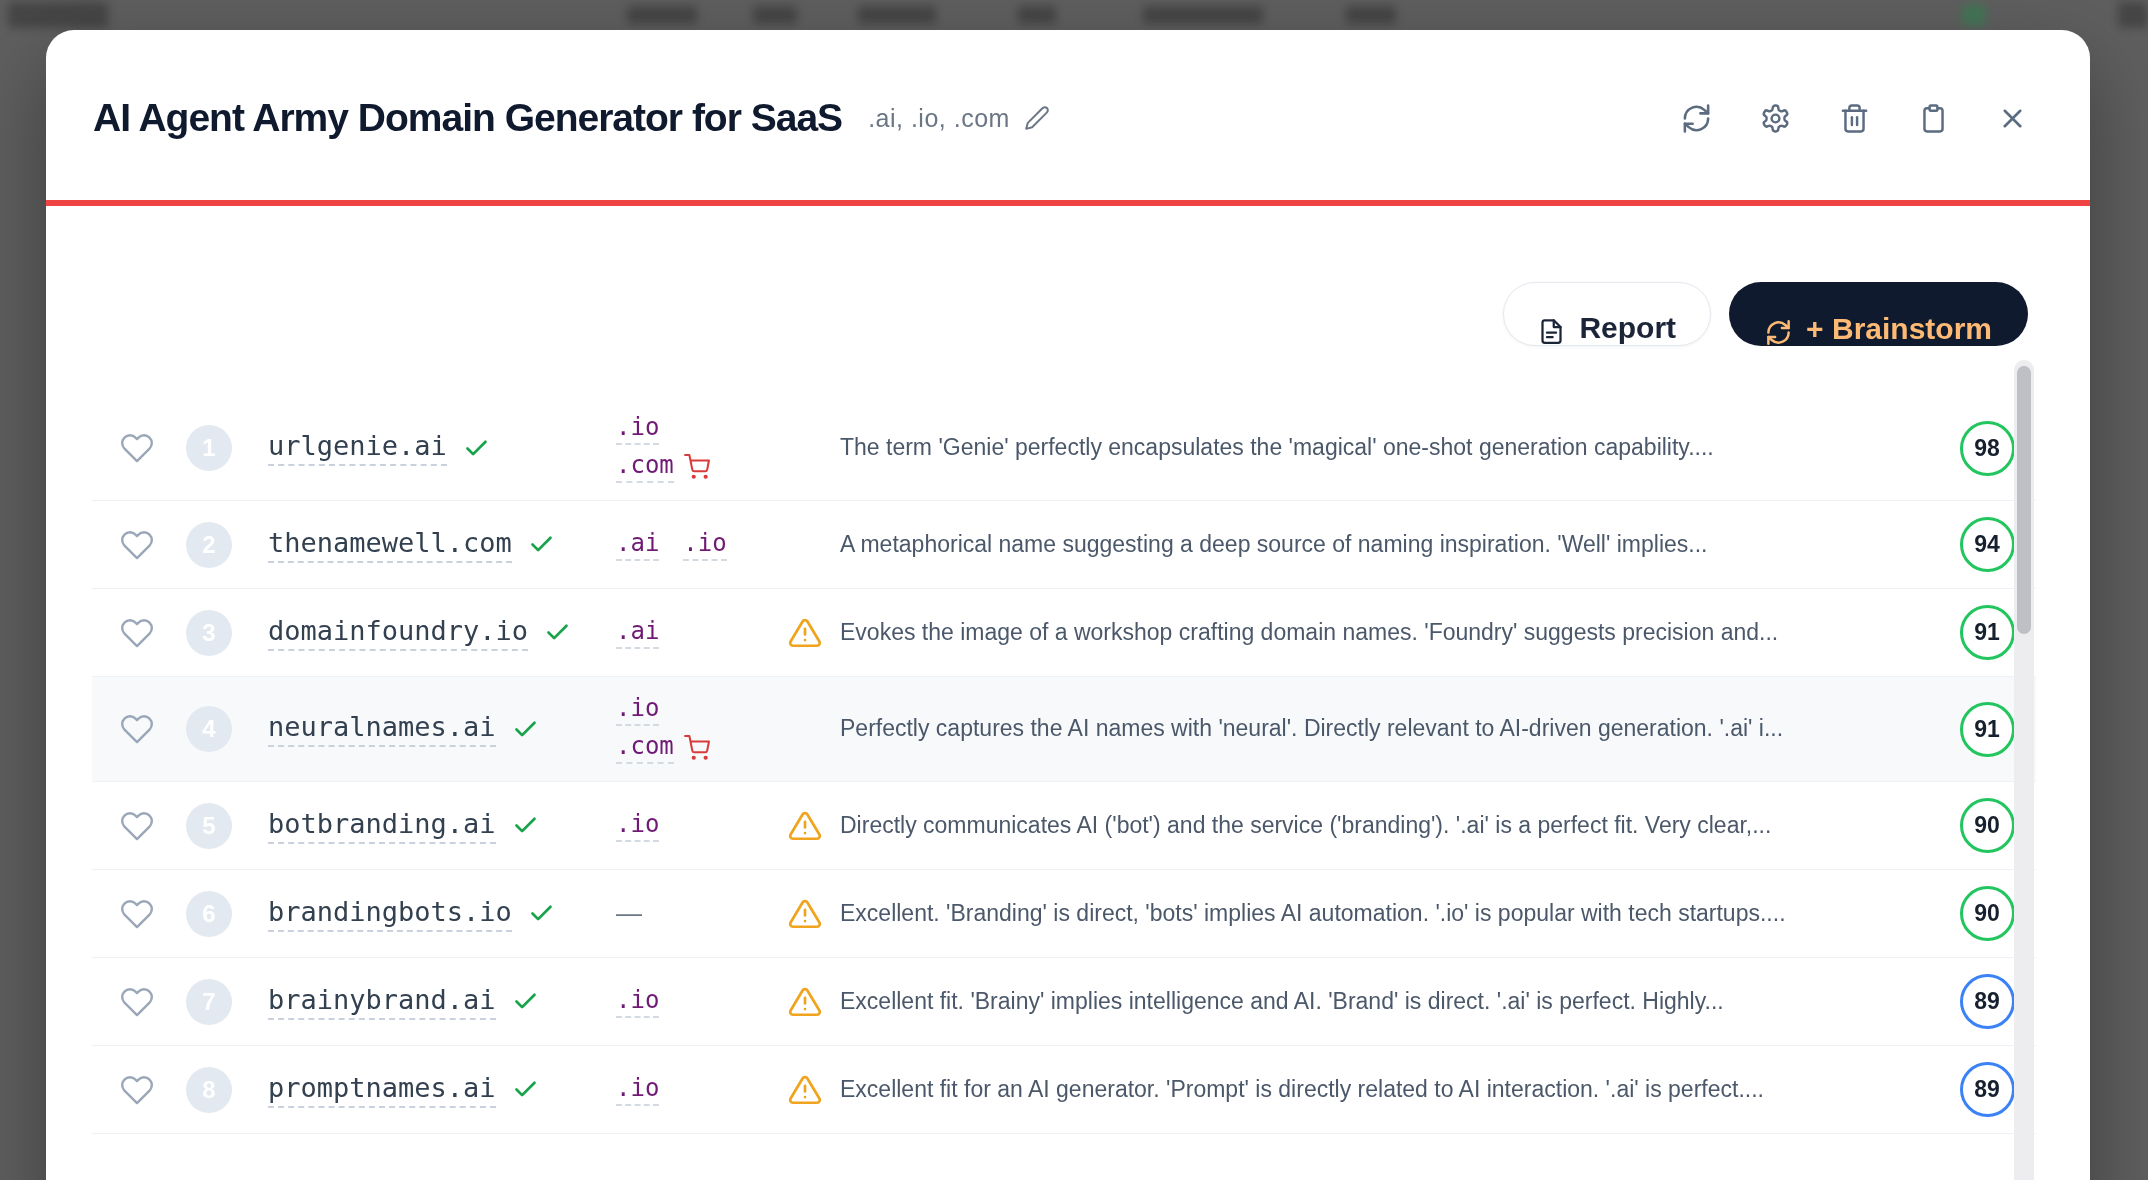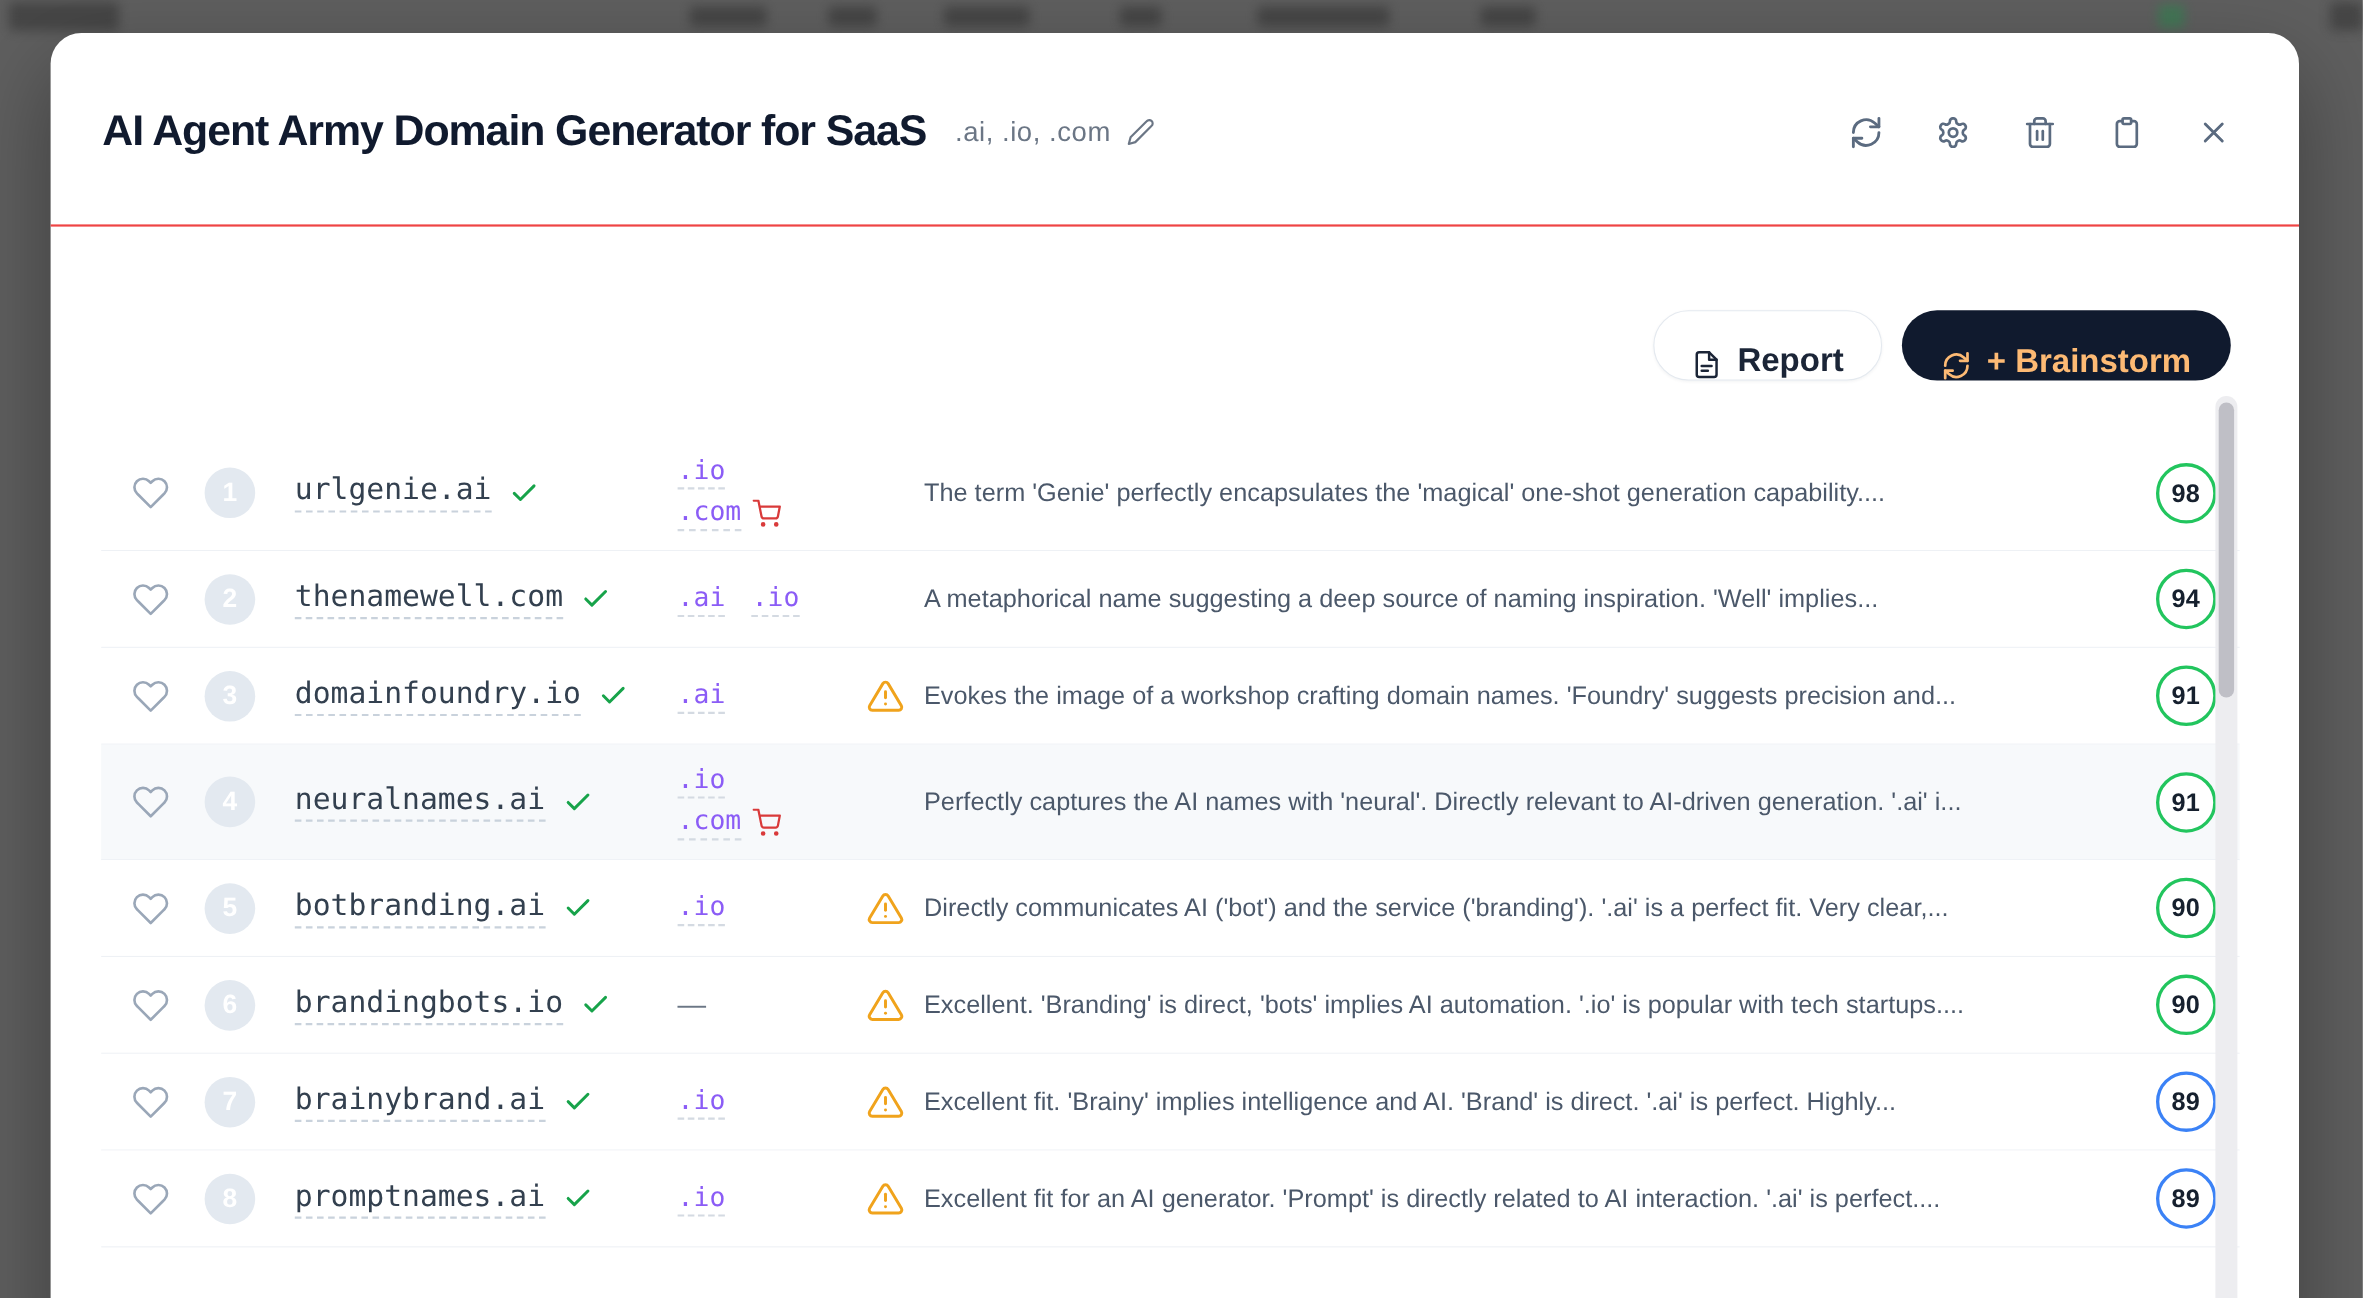--- a/index.html
+++ b/index.html
@@ -20,21 +20,21 @@
   .modal {
     position:absolute; left:46px; top:30px; width:2044px; height:1210px;
     background:#ffffff; border-radius:28px;
     box-shadow:0 30px 80px rgba(0,0,0,.35);
   }
 
   
   .modal-header {
     display:flex; align-items:center;
     height:176px; padding:6px 62px 0 47px;
-    border-bottom:2px solid #ef4444;
+    border-bottom:6px solid #ef4444;
   }
   .modal-title {
     font-size:39px; font-weight:700; color:#101a2e; letter-spacing:-1px;
   }
   .tld-list { font-size:25px; color:#6b7685; margin-left:26px; letter-spacing:.5px; }
   .edit-btn { margin-left:14px; color:#6b7685; background:none; border:none; cursor:pointer; display:flex; }
   .header-icons { margin-left:auto; display:flex; align-items:center; gap:48px; color:#5b6b80; }
   .icon-btn { background:none; border:none; color:inherit; cursor:pointer; display:flex; }
 
   
@@ -73,21 +73,21 @@
   .domain-text {
     font-family:"DejaVu Sans Mono", monospace; font-size:27px; color:#33404f;
     border-bottom:2px dashed #c9d2dc; padding-bottom:3px; cursor:pointer; text-decoration:none;
   }
   .check { color:#17a34a; display:flex; }
 
   .cell-tlds { padding-left:16px; }
   .tlds { display:flex; flex-wrap:wrap; column-gap:24px; row-gap:6px; align-items:center; }
   .tlds.stacked { flex-direction:column; align-items:flex-start; padding:12px 0; }
   .tld-item { display:flex; align-items:center; gap:10px; }
-  .tld-label { font-family:"DejaVu Sans Mono", monospace; font-size:24px; color:#8b5cf6;
+  .tld-label { font-family:"DejaVu Sans Mono", monospace; font-size:24px; color:#701a75;
                border-bottom:2px dashed #d4dae2; padding-bottom:2px; cursor:pointer; }
   .tld-dash { font-size:26px; color:#6b7685; }
   .cart { color:var(--cart-red); display:flex; cursor:pointer; }
 
   .cell-verdict { display:flex; align-items:center; gap:18px; padding-right:30px; }
   .warn { color:var(--warning); display:flex; width:34px; flex:0 0 34px; }
   .warn.invisible { visibility:hidden; }
   .verdict-text { font-size:23px; color:#4b586a; line-height:1.3; white-space:nowrap; overflow:hidden; }
 
   .cell-score { display:flex; justify-content:center; }

